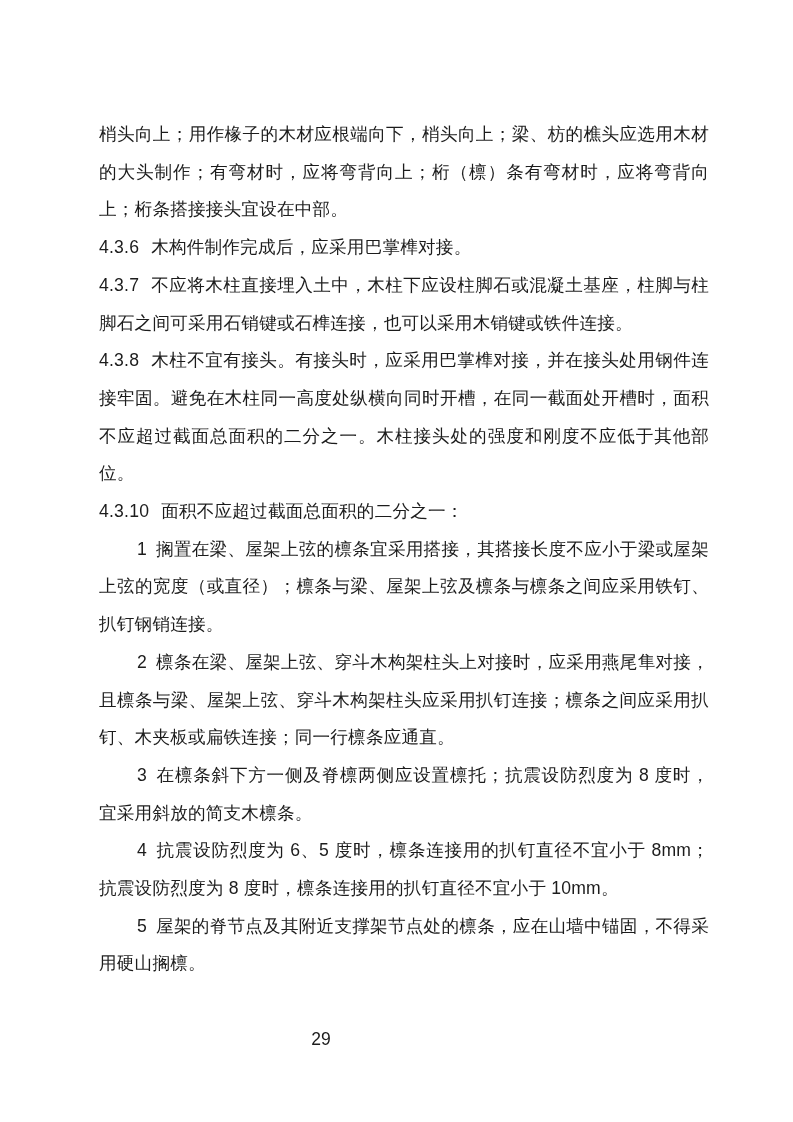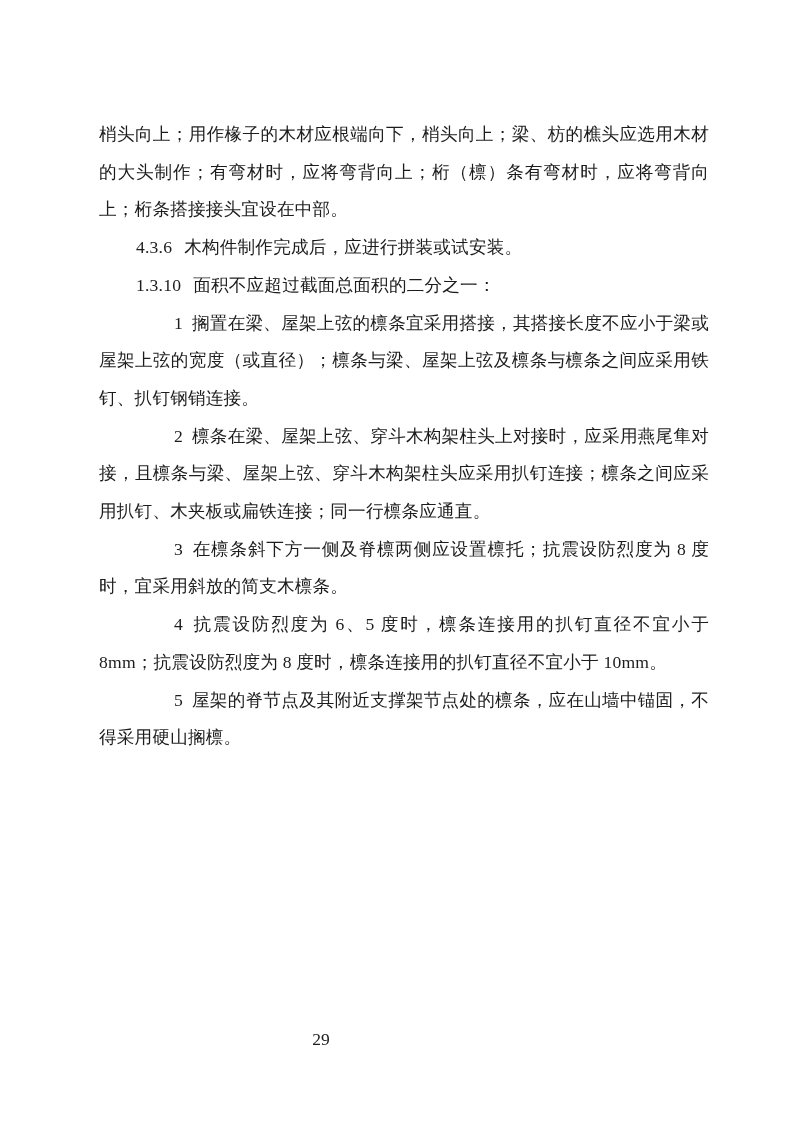--- a/index.html
+++ b/index.html
@@ -7,21 +7,21 @@
     padding: 0;
     background: #e8e8e8;
   }
   .page {
     position: relative;
     width: 793px;
     height: 1122px;
     margin: 0 auto;
     background: #ffffff;
     overflow: hidden;
-    font-family: Liberation Serif, serif;
+    font-family: Liberation Sans, sans-serif;
     color: #1c1c1c;
   }
   .text-block {
     position: absolute;
     left: 99px;
     top: 116px;
     width: 610px;
   }
   .para {
     margin: 0;
@@ -29,21 +29,20 @@
     font-size: 17.6px;
     line-height: 37.7px;
     text-align: justify;
     letter-spacing: 0.2px;
   }
   .para.item {
     text-indent: 38px;
   }
   .num {
     margin-right: 12px;
-    margin-left: 37px;
   }
   .para.item .num {
     margin-right: 9px;
   }
   .page-number {
     position: absolute;
     left: 0;
     top: 1028px;
     width: 642px;
     text-align: center;
@@ -51,22 +50,24 @@
     line-height: 22px;
     color: #1c1c1c;
   }
 </style>
 </head>
 <body>
 
 <div class="page">
   <main class="text-block" id="body">
       <p class="para continuation"><span>梢头向上；用作椽子的木材应根端向下，梢头向上；梁、枋的樵头应选用木材的大头制作；有弯材时，应将弯背向上；桁（檩）条有弯材时，应将弯背向上；桁条搭接接头宜设在中部。</span></p>
-      <p class="para clause"><span class="num">4.3.6</span><span>木构件制作完成后，应进行拼装或试安装。</span></p>
-      <p class="para clause"><span class="num">1.3.10</span><span>面积不应超过截面总面积的二分之一：</span></p>
+      <p class="para clause"><span class="num">4.3.6</span><span>木构件制作完成后，应采用巴掌榫对接。</span></p>
+      <p class="para clause"><span class="num">4.3.7</span><span>不应将木柱直接埋入土中，木柱下应设柱脚石或混凝土基座，柱脚与柱脚石之间可采用石销键或石榫连接，也可以采用木销键或铁件连接。</span></p>
+      <p class="para clause"><span class="num">4.3.8</span><span>木柱不宜有接头。有接头时，应采用巴掌榫对接，并在接头处用钢件连接牢固。避免在木柱同一高度处纵横向同时开槽，在同一截面处开槽时，面积不应超过截面总面积的二分之一。木柱接头处的强度和刚度不应低于其他部位。</span></p>
+      <p class="para clause"><span class="num">4.3.10</span><span>面积不应超过截面总面积的二分之一：</span></p>
       <p class="para item"><span class="num">1</span><span>搁置在梁、屋架上弦的檩条宜采用搭接，其搭接长度不应小于梁或屋架上弦的宽度（或直径）；檩条与梁、屋架上弦及檩条与檩条之间应采用铁钉、扒钉钢销连接。</span></p>
       <p class="para item"><span class="num">2</span><span>檩条在梁、屋架上弦、穿斗木构架柱头上对接时，应采用燕尾隼对接，且檩条与梁、屋架上弦、穿斗木构架柱头应采用扒钉连接；檩条之间应采用扒钉、木夹板或扁铁连接；同一行檩条应通直。</span></p>
       <p class="para item"><span class="num">3</span><span>在檩条斜下方一侧及脊檩两侧应设置檩托；抗震设防烈度为 8 度时，宜采用斜放的简支木檩条。</span></p>
       <p class="para item"><span class="num">4</span><span>抗震设防烈度为 6、5 度时，檩条连接用的扒钉直径不宜小于 8mm；抗震设防烈度为 8 度时，檩条连接用的扒钉直径不宜小于 10mm。</span></p>
       <p class="para item"><span class="num">5</span><span>屋架的脊节点及其附近支撑架节点处的檩条，应在山墙中锚固，不得采用硬山搁檩。</span></p>
     </main>
   <footer class="page-number">29</footer>
 </div>
 
 </body></html>

